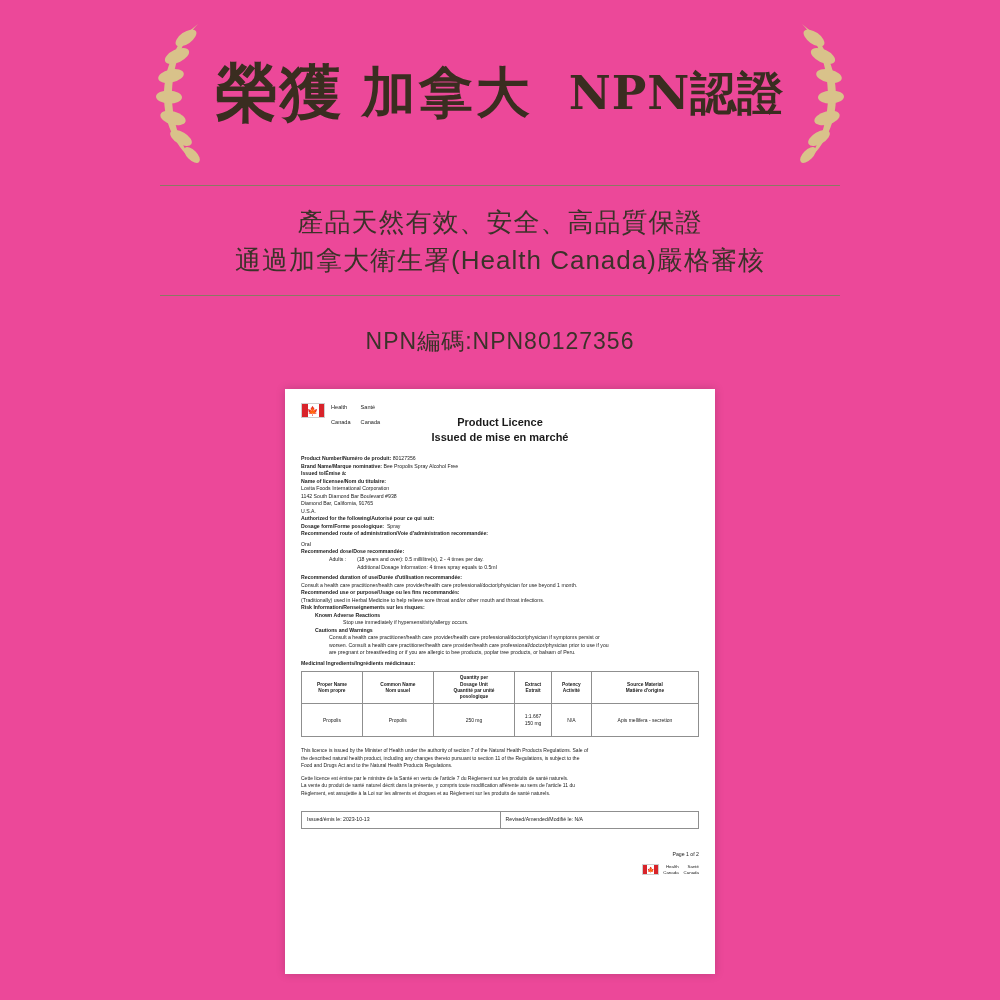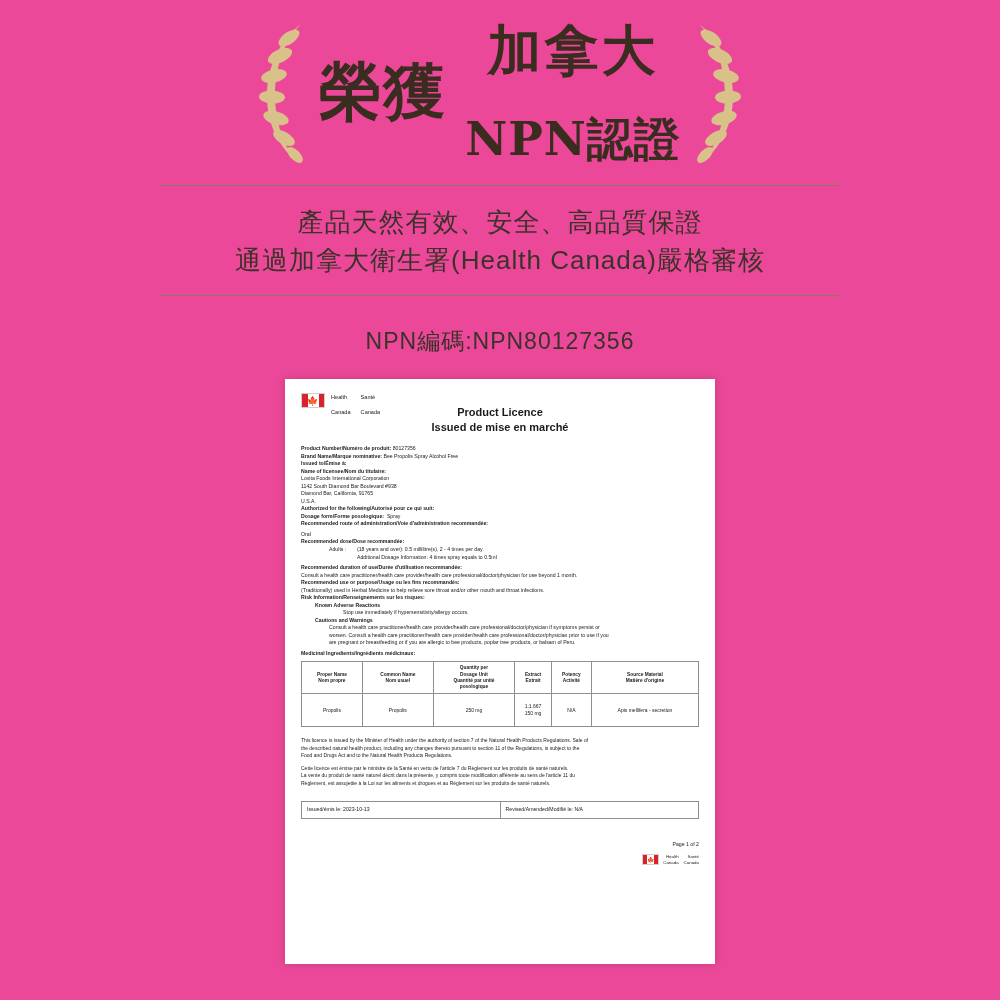--- a/index.html
+++ b/index.html
@@ -47,21 +47,20 @@
   .banner-main {
     font-family: "DejaVu Serif", serif;
     font-size: 62px;
     font-weight: 700;
     color: #3a2d20;
     letter-spacing: 2px;
     line-height: 1;
   }
   .banner-right {
     display: flex;
-    flex-direction: column;
     align-items: center;
     justify-content: space-between;
     line-height: 1.02;
     gap: 36px;
   }
   .banner-line1 {
     font-family: "DejaVu Serif", serif;
     font-size: 54px;
     font-weight: 700;
     color: #3a2d20;
@@ -93,21 +92,21 @@
     line-height: 1.45;
     letter-spacing: 1px;
   }
   .subtitle div { white-space: nowrap; }
 
   .npn-code {
     text-align: center;
     font-size: 23px;
     color: #3b3229;
     letter-spacing: 1px;
-    padding: 30px 0 22px 0;
+    padding: 30px 0 32px 0;
   }
 
   
   .doc-wrap {
     position: relative;
     width: 1000px;
     display: flex;
     justify-content: center;
   }
   .doc {

